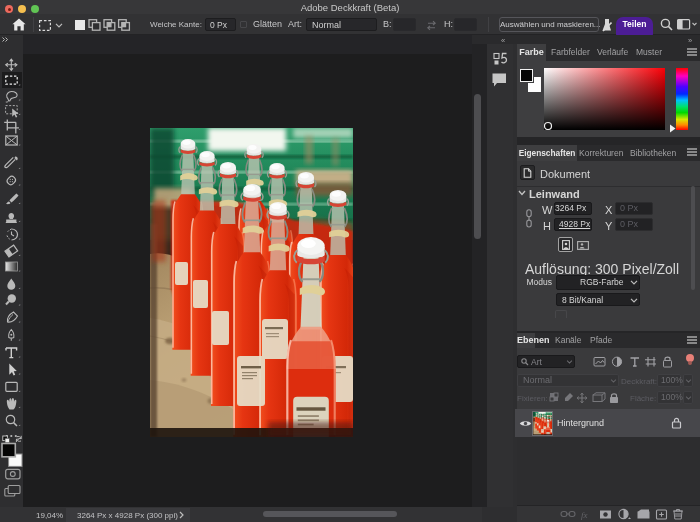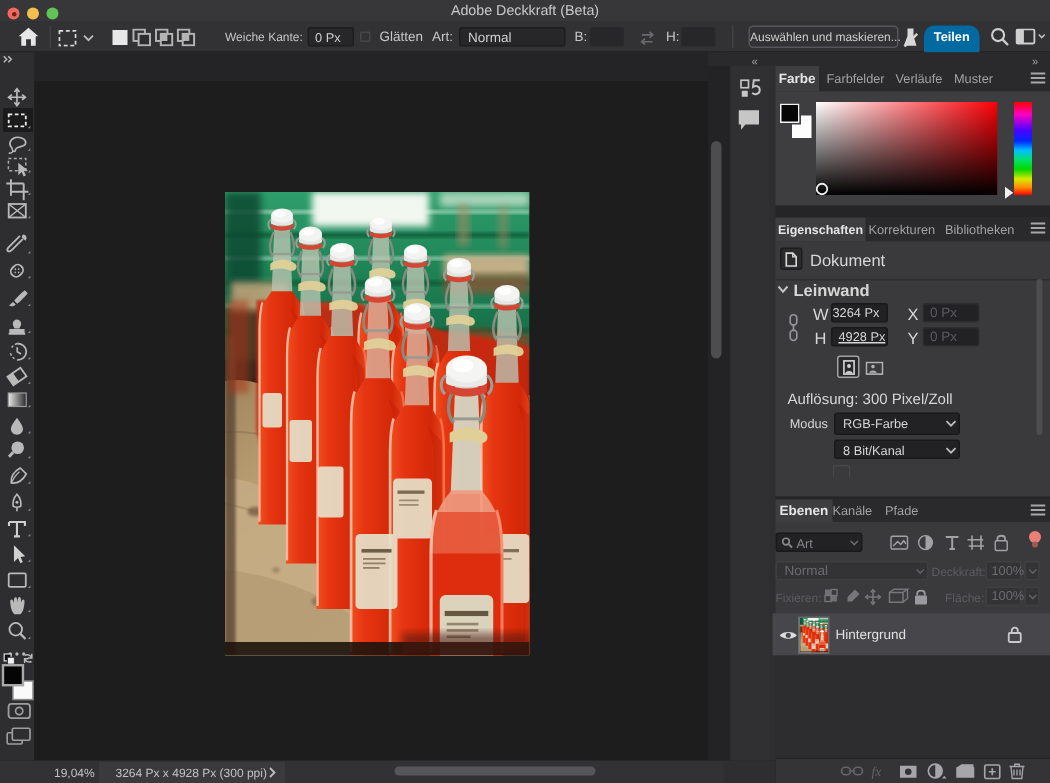--- a/index.html
+++ b/index.html
@@ -99,21 +99,21 @@
       <path d="M10 7.8 L3 7.8 M5 5.8 L2.8 7.8 L5 9.8" stroke="#6a6a6e" stroke-width="1.1" fill="none"></path>
     </svg>
     <div class="abs obtxt dis" style="left:444px;">H:</div>
     <div class="abs obinput" style="left:454px; width:23px; border-color:#29292c;"></div>
     <div class="abs vsep" style="left:488px;"></div>
     <div class="abs" style="left:499px; top:3px; width:100px; height:15px; border:1px solid #55555a; border-radius:3px; color:#cdcdcf; font-size:8px; line-height:13px; text-align:center; white-space:nowrap;">Auswählen und maskieren...</div>
     <svg class="abs" style="left:601px; top:4px;" width="11" height="14" viewBox="0 0 11 14">
       <path d="M4 1 L8 1 L8 6 L10 12.5 L1.5 12.5 L4 6 Z" fill="#d8d8d8"></path>
       <path d="M2 13 L10.5 4.5" stroke="#d8d8d8" stroke-width="1.6"></path>
     </svg>
-    <div class="abs" style="left:616px; top:3px; width:37px; height:24px; background:#0369a1; border-radius:7px; color:#fff; font-size:8.5px; font-weight:bold; line-height:14px; text-align:center;">Teilen</div>
+    <div class="abs" style="left:616px; top:3px; width:37px; height:24px; background:#4c1d95; border-radius:7px; color:#fff; font-size:8.5px; font-weight:bold; line-height:14px; text-align:center;">Teilen</div>
     <svg class="abs" style="left:660px; top:4px;" width="13" height="13" viewBox="0 0 13 13">
       <circle cx="5.4" cy="5.4" r="4" fill="none" stroke="#cfcfcf" stroke-width="1.4"></circle>
       <path d="M8.4 8.4 L12 12" stroke="#cfcfcf" stroke-width="1.6"></path>
     </svg>
     <svg class="abs" style="left:677px; top:5px;" width="20" height="11" viewBox="0 0 20 11">
       <rect x="0.6" y="0.6" width="12" height="9.4" rx="1" fill="none" stroke="#cfcfcf" stroke-width="1.2"></rect>
       <rect x="0.6" y="0.6" width="5" height="9.4" fill="#cfcfcf"></rect>
       <path d="M15.5 4 L17.5 6 L19.5 4" fill="none" stroke="#bdbdbd" stroke-width="1.1"></path>
     </svg>
   </div>
@@ -597,36 +597,36 @@
       <rect x="0.6" y="0.6" width="6.8" height="8.8" fill="none" stroke="#d2d2d2" stroke-width="1.1"></rect>
       <circle cx="4" cy="4" r="1.3" fill="#d2d2d2"></circle>
       <path d="M1.5 9 C2 6.8 6 6.8 6.5 9 Z" fill="#d2d2d2"></path>
     </svg>
   <div class="abs" style="left:576px; top:238px; width:14px; height:13px; border-radius:2px;"></div>
   <svg class="abs" style="left:577px; top:241px;" width="12" height="9" viewBox="0 0 12 9">
       <rect x="0.6" y="0.6" width="10.8" height="7.8" fill="none" stroke="#b2b2b2" stroke-width="1.1"></rect>
       <circle cx="5" cy="3.4" r="1.2" fill="#b2b2b2"></circle>
       <path d="M2.5 7.5 C3 5.6 7 5.6 7.5 7.5 Z" fill="#b2b2b2"></path>
     </svg>
-  <div class="abs txt" style="left:525px; top:261px; font-size:10px;">Auflösung: 300 Pixel/Zoll</div>
+  <div class="abs txt" style="left:525px; top:261px; font-size:14px;">Auflösung: 300 Pixel/Zoll</div>
   <div class="abs txt" style="left:522px; top:277px; width:30px; text-align:right; font-size:8.5px;">Modus</div>
-  <div class="abs pinput txt" style="left:556px; top:275px; width:84px; height:15px; line-height:12px; padding-left:5px; font-size:8.5px;">RGB-Farbe</div>
+  <div class="abs pinput txt" style="left:556px; top:275px; width:84px; height:15px; line-height:12px; padding-left:23px; font-size:8.5px;">RGB-Farbe</div>
   <svg class="abs" style="left:630px; top:280px;" width="8" height="5" viewBox="0 0 8 5">
       <path d="M1 0.8 L4 3.8 L7 0.8" fill="none" stroke="#bdbdbd" stroke-width="1.2"></path>
     </svg>
   <div class="abs pinput txt" style="left:556px; top:293px; width:84px; height:13px; line-height:12px; padding-left:5px; font-size:8.5px;">8 Bit/Kanal</div>
   <svg class="abs" style="left:630px; top:298px;" width="8" height="5" viewBox="0 0 8 5">
       <path d="M1 0.8 L4 3.8 L7 0.8" fill="none" stroke="#bdbdbd" stroke-width="1.2"></path>
     </svg>
   <div class="abs" style="left:555px; top:310px; width:12px; height:8px; border:1px solid #47474a; border-radius:2px 2px 0 0; border-bottom:none;"></div>
   <div class="abs" style="left:691px; top:186px; width:4px; height:104px; background:#4d4d50; border-radius:2px;"></div>
 
   <div class="abs" style="left:517px; top:331px; width:183px; height:2px; background:#252527;"></div>
   <div class="abs ptabbar" style="left:517px; top:333px; width:183px; height:15px;"></div>
-  <div class="abs ptab-active" style="left:517px; top:333px; width:38px; height:15px; font-size:9px; line-height:15px; text-align:center;">Ebenen</div>
+  <div class="abs ptab-active" style="left:517px; top:333px; width:18px; height:15px; font-size:9px; line-height:15px; text-align:center;">Ebenen</div>
   <div class="abs ptab" style="left:555px; top:333px; font-size:8.5px; line-height:15px;">Kanäle</div>
   <div class="abs ptab" style="left:590px; top:333px; font-size:8.5px; line-height:15px;">Pfade</div>
   <svg class="abs" style="left:687px; top:336px;" width="10" height="8" viewBox="0 0 10 8">
       <path d="M0 1 h10 M0 4 h10 M0 7 h10" stroke="#a8a8a8" stroke-width="1.3"></path>
     </svg>
   <div class="abs panel" style="left:517px; top:348px; width:183px; height:89px; background:#3a3a3c;"></div>
 
   <div class="abs pinput" style="left:517px; top:355px; width:58px; height:13px;"></div>
   <svg class="abs" style="left:521px; top:358px;" width="8" height="8" viewBox="0 0 8 8">
       <circle cx="3" cy="3" r="2.2" fill="none" stroke="#8a8a8c" stroke-width="1.1"></circle>

